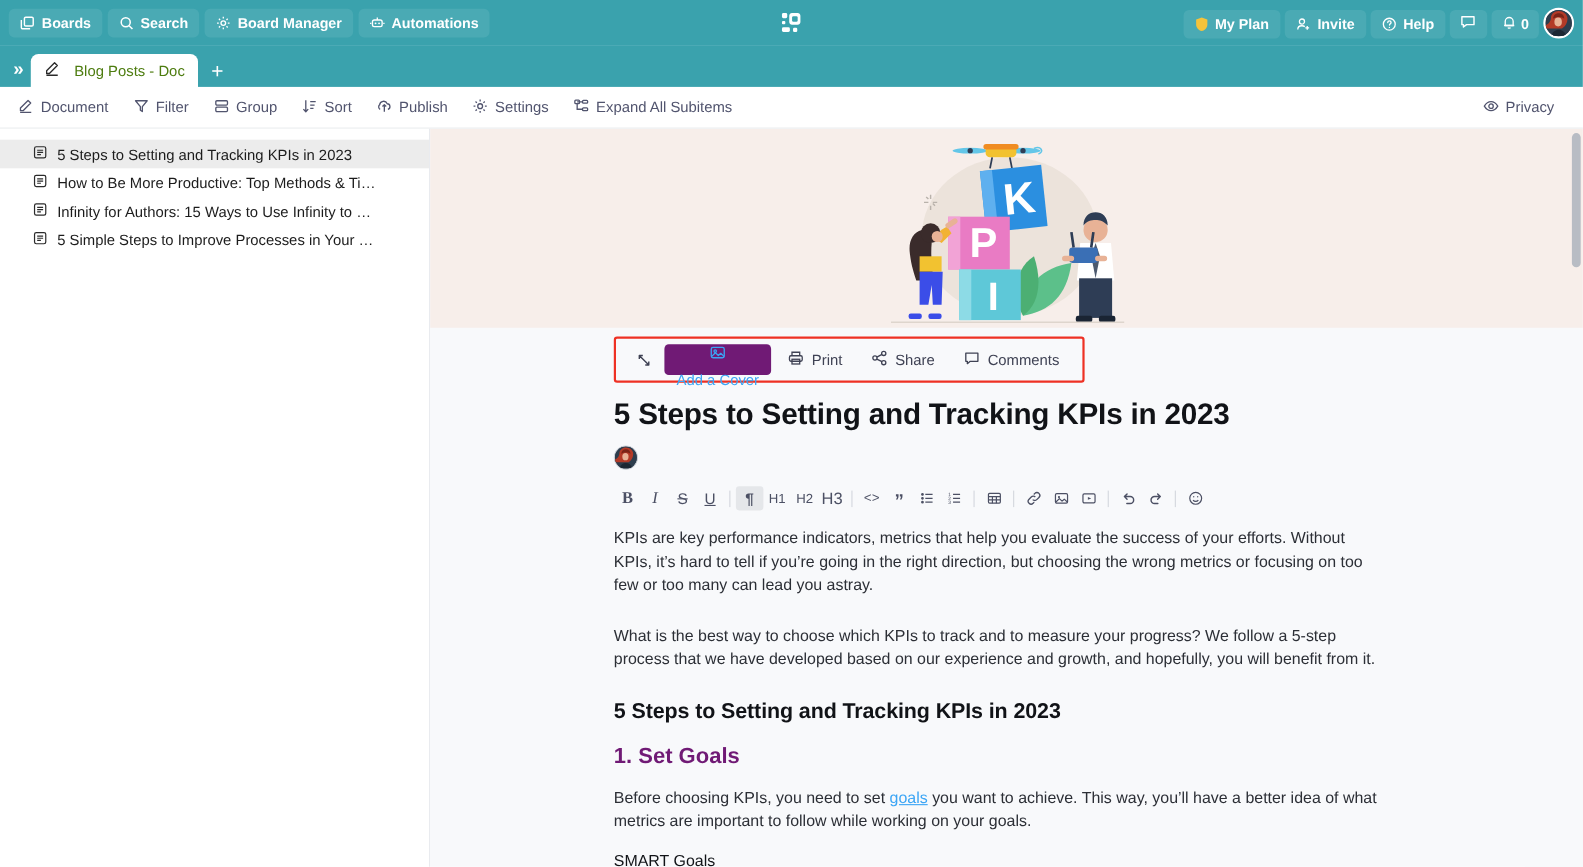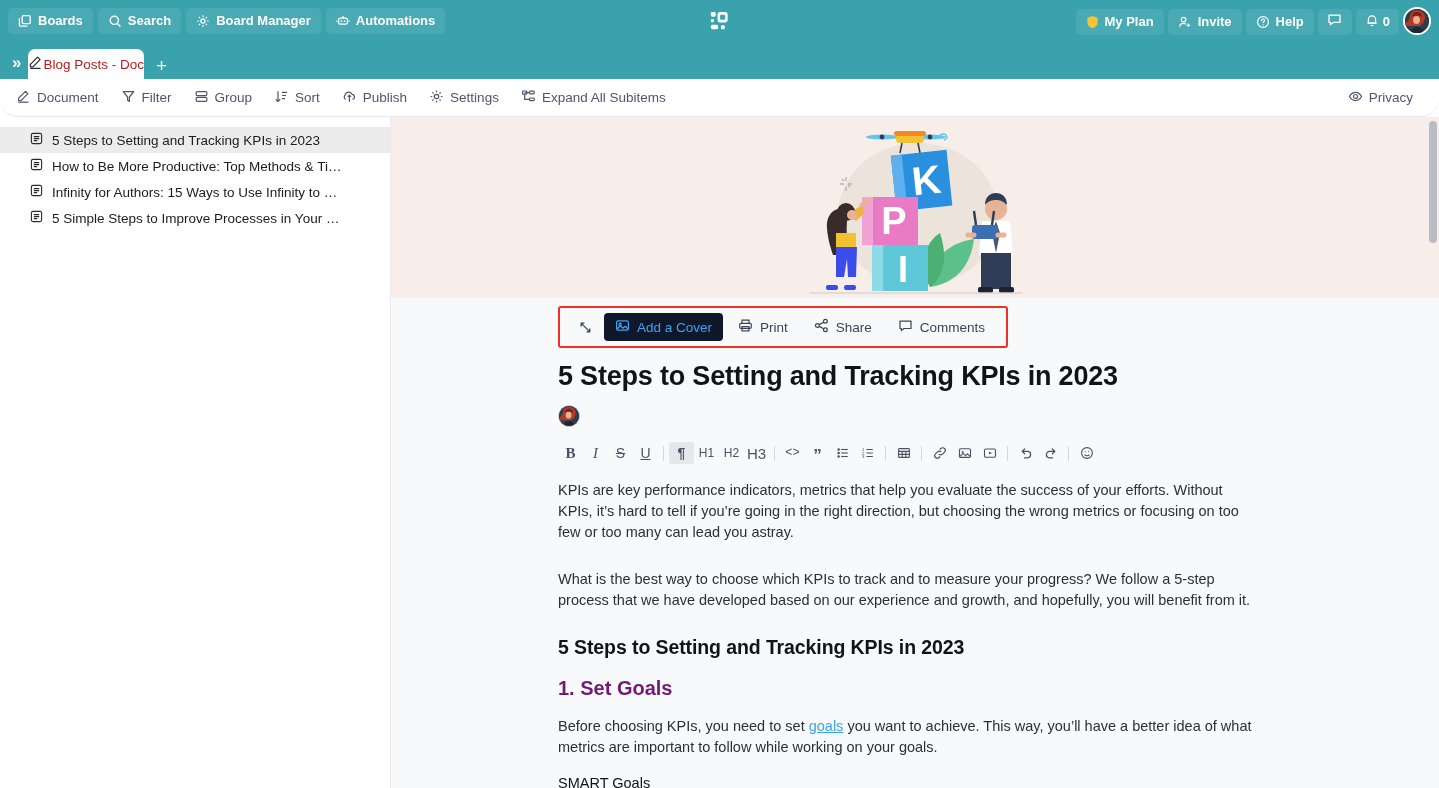--- a/index.html
+++ b/index.html
@@ -76,40 +76,39 @@
   .expand-chev {
     color: #ffffff; font-size: 17px; font-weight: bold;
     padding: 0 9px 8px 4px;
     cursor: pointer; line-height: 1;
     letter-spacing: -2px;
   }
   .doctab {
     height: 30px;
     background: #ffffff;
     border-radius: 7px 7px 0 0;
-    display: flex; align-items: center; gap: 0;
-    padding: 0 0;
-    color: #b91c1c; font-size: 13.5px;
+    display: flex; align-items: center; gap: 12px;
+    padding: 0 12px;
+    color: #4d7c0f; font-size: 13.5px;
     cursor: pointer;
     white-space: nowrap;
   }
   .tab-plus {
     color: #ffffff; font-size: 19px;
     padding: 0 12px 4px 12px;
     cursor: pointer; line-height: 1;
   }
 
   
   .doc-toolbar {
     height: 38px;
     background: #ffffff;
     border-bottom: 1px solid #e6e8ec;
     display: flex; align-items: center;
     padding: 0 14px 0 16px;
-    border-radius: 18px;
   }
   .dt-item {
     display: flex; align-items: center; gap: 6px;
     color: #51546e; font-size: 13.5px;
     margin-right: 22px;
     cursor: pointer; white-space: nowrap;
   }
   .dt-right { margin-left: auto; margin-right: 12px; }
 
   
@@ -165,21 +164,21 @@
     background: #f8f9fb;
     gap: 4px;
   }
   .ab-btn {
     display: flex; align-items: center; gap: 7px;
     height: 28px; padding: 0 11px;
     border-radius: 4px;
     font-size: 13.5px; color: #3f4254;
     cursor: pointer; white-space: nowrap;
   }
-  .ab-btn.accent { background: #0f172a; color: #3ba5f5; }
+  .ab-btn.accent { background: #701a75; color: #3ba5f5; flex-direction: column; }
   .ab-resize {
     width: 30px; height: 28px;
     display: flex; align-items: center; justify-content: center;
     cursor: pointer;
   }
 
   
   .doc-body { padding: 0 0 0 167px; }
   .doc-title {
     font-size: 27px; font-weight: bold; color: #111317;

